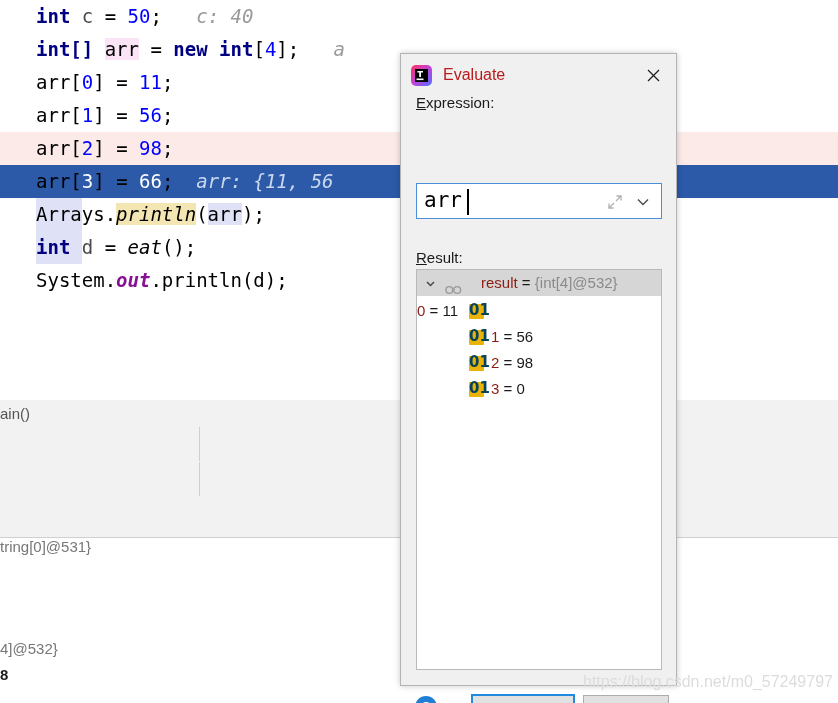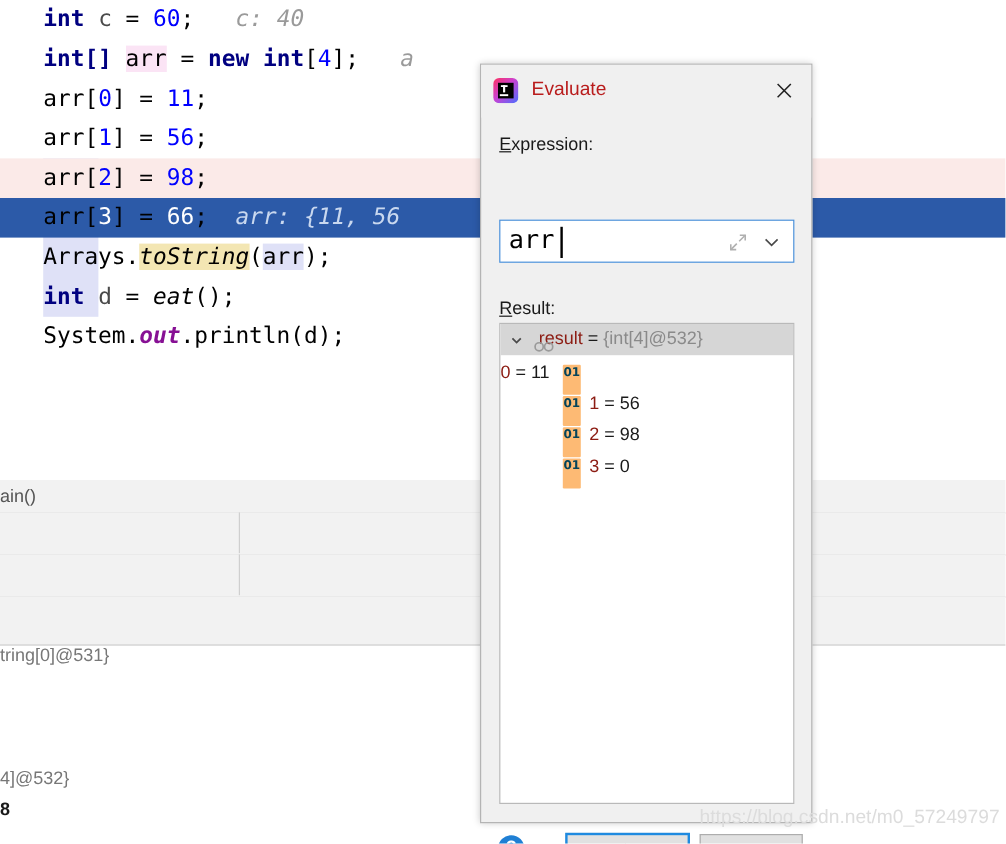--- a/index.html
+++ b/index.html
@@ -141,22 +141,22 @@
   }
   .tree-row.root { background: #d6d6d6; }
   .chev { position: absolute; left: 7px; top: 0; color: #4a4a4a; font-size: 13px; }
   .glasses { position: absolute; left: 28px; top: 7px; }
   .vname { color: #8c1c13; }
   .veq { color: #1a1a1a; }
   .vval-obj { color: #8a8a8a; }
   .vval-num { color: #1a1a1a; }
   .badge01 {
     position: absolute; top: 6px;
-    width: 15px; height: 25px; background: #fdba74;
-    color: #06445a; font-size: 10px; font-weight: bold;
+    width: 15px; height: 15px; background: #eab308;
+    color: #06445a; font-size: 15px; font-weight: bold;
     text-align: center; line-height: 13px;
     font-family: "DejaVu Sans", sans-serif;
     border-radius: 1px;
   }
 
   #help-btn {
     position: absolute; left: 14px; top: 642px;
     width: 22px; height: 22px; border-radius: 50%;
     background: #1f7fd4; color: #ffffff;
     font-size: 15px; font-weight: bold;
@@ -184,33 +184,33 @@
 <body>
 
 <div id="root">
 
   <div id="editor">
 
     <div class="lavband" style="top:132px;height:132px;"></div>
 
 
 
-    <div class="code-line"><span class="kw">int</span><span class="plain"> </span><span class="var">c</span><span class="plain"> = </span><span class="num">60</span><span class="plain">;</span><span class="plain">   </span><span class="hint">c: 40</span></div>
+    <div class="code-line"><span class="kw">int</span><span class="plain"> </span><span class="var">c</span><span class="plain"> = </span><span class="num">50</span><span class="plain">;</span><span class="plain">   </span><span class="hint">c: 40</span></div>
 
     <div class="code-line"><span class="kw">int</span><span class="kw">[]</span><span class="plain"> </span><span class="hl-pink">arr</span><span class="plain"> = </span><span class="kw">new</span><span class="plain"> </span><span class="kw">int</span><span class="plain">[</span><span class="num">4</span><span class="plain">];</span><span class="plain">   </span><span class="hint">a</span></div>
 
     <div class="code-line"><span class="plain">arr</span><span class="plain">[</span><span class="num">0</span><span class="plain">]</span><span class="plain"> = </span><span class="num">11</span><span class="plain">;</span></div>
 
     <div class="code-line"><span class="plain">arr</span><span class="plain">[</span><span class="num">1</span><span class="plain">]</span><span class="plain"> = </span><span class="num">56</span><span class="plain">;</span></div>
 
     <div class="code-line err"><span class="plain">arr</span><span class="plain">[</span><span class="num">2</span><span class="plain">]</span><span class="plain"> = </span><span class="num">98</span><span class="plain">;</span></div>
 
     <div class="code-line sel"><span class="plain">arr</span><span class="plain">[</span><span class="num">3</span><span class="plain">]</span><span class="plain"> = </span><span class="num">66</span><span class="plain">;</span><span class="plain">  </span><span class="hint">arr: {11, 56</span></div>
 
-    <div class="code-line"><span class="plain">Arrays.</span><span class="hl-yel">toString</span><span class="plain">(</span><span class="hl-lav">arr</span><span class="plain">);</span></div>
+    <div class="code-line"><span class="plain">Arrays.</span><span class="hl-yel">println</span><span class="plain">(</span><span class="hl-lav">arr</span><span class="plain">);</span></div>
 
     <div class="code-line"><span class="kw">int</span><span class="plain"> </span><span class="var">d</span><span class="plain"> = </span><span class="plain italic">eat</span><span class="plain">();</span></div>
 
     <div class="code-line"><span class="plain">System.</span><span class="purple">out</span><span class="plain">.println(d);</span></div>
   </div>
 
   <div id="bottom">
     <div class="brow" style="top:0px;height:27px;">
       <div class="lbl" style="padding-left:0px;line-height:27px;">ain()</div>
     </div>
@@ -247,21 +247,21 @@
       </div>
       <div id="dlg-title">Evaluate</div>
       <div id="dlg-close">
         <svg width="13" height="13" viewBox="0 0 13 13">
           <line x1="1" y1="1" x2="12" y2="12" stroke="#202020" stroke-width="1.3"></line>
           <line x1="12" y1="1" x2="1" y2="12" stroke="#202020" stroke-width="1.3"></line>
         </svg>
       </div>
     </div>
 
-    <div class="dlg-label" style="left:15px;top:58px;"><u>E</u><span>xpression:</span></div>
+    <div class="dlg-label" style="left:15px;top:40px;"><u>E</u><span>xpression:</span></div>
 
     <div id="expr-wrap">
       <div id="expr-text" placeholder="">arr</div>
       <div id="caret"></div>
       <div id="expand-icon">
         <svg width="16" height="16" viewBox="0 0 16 16">
           <path d="M9.5 2 L14 2 L14 6.5" fill="none" stroke="#b0b0b0" stroke-width="1.3"></path>
           <path d="M14 2 L9 7" stroke="#b0b0b0" stroke-width="1.3"></path>
           <path d="M6.5 14 L2 14 L2 9.5" fill="none" stroke="#b0b0b0" stroke-width="1.3"></path>
           <path d="M2 14 L7 9" stroke="#b0b0b0" stroke-width="1.3"></path>
@@ -285,21 +285,21 @@
             <path d="M3 5 L6.5 8.5 L10 5" fill="none" stroke="#4a4a4a" stroke-width="1.5"></path>
           </svg>
         </span>
         <span class="glasses">
           <svg width="17" height="10" viewBox="0 0 17 10">
             <circle cx="4.3" cy="5" r="3.4" fill="none" stroke="#9a9a9a" stroke-width="1.4"></circle>
             <circle cx="12.2" cy="5" r="3.4" fill="none" stroke="#9a9a9a" stroke-width="1.4"></circle>
             <line x1="7.7" y1="5" x2="8.8" y2="5" stroke="#9a9a9a" stroke-width="1.4"></line>
           </svg>
         </span>
-        <span style="padding-left:32px;"><span class="vname">result</span><span class="veq"> = </span><span class="vval-obj">{int[4]@532}</span></span>
+        <span style="padding-left:64px;"><span class="vname">result</span><span class="veq"> = </span><span class="vval-obj">{int[4]@532}</span></span>
       </div>
 
       <div class="tree-row" style="margin-top:2px;">
         <span class="badge01" style="left:52px;">01</span>
         <span style=""><span class="vname">0</span><span class="veq"> = </span><span class="vval-num">11</span></span>
       </div>
 
       <div class="tree-row">
         <span class="badge01" style="left:52px;">01</span>
         <span style="padding-left:74px;"><span class="vname">1</span><span class="veq"> = </span><span class="vval-num">56</span></span>

